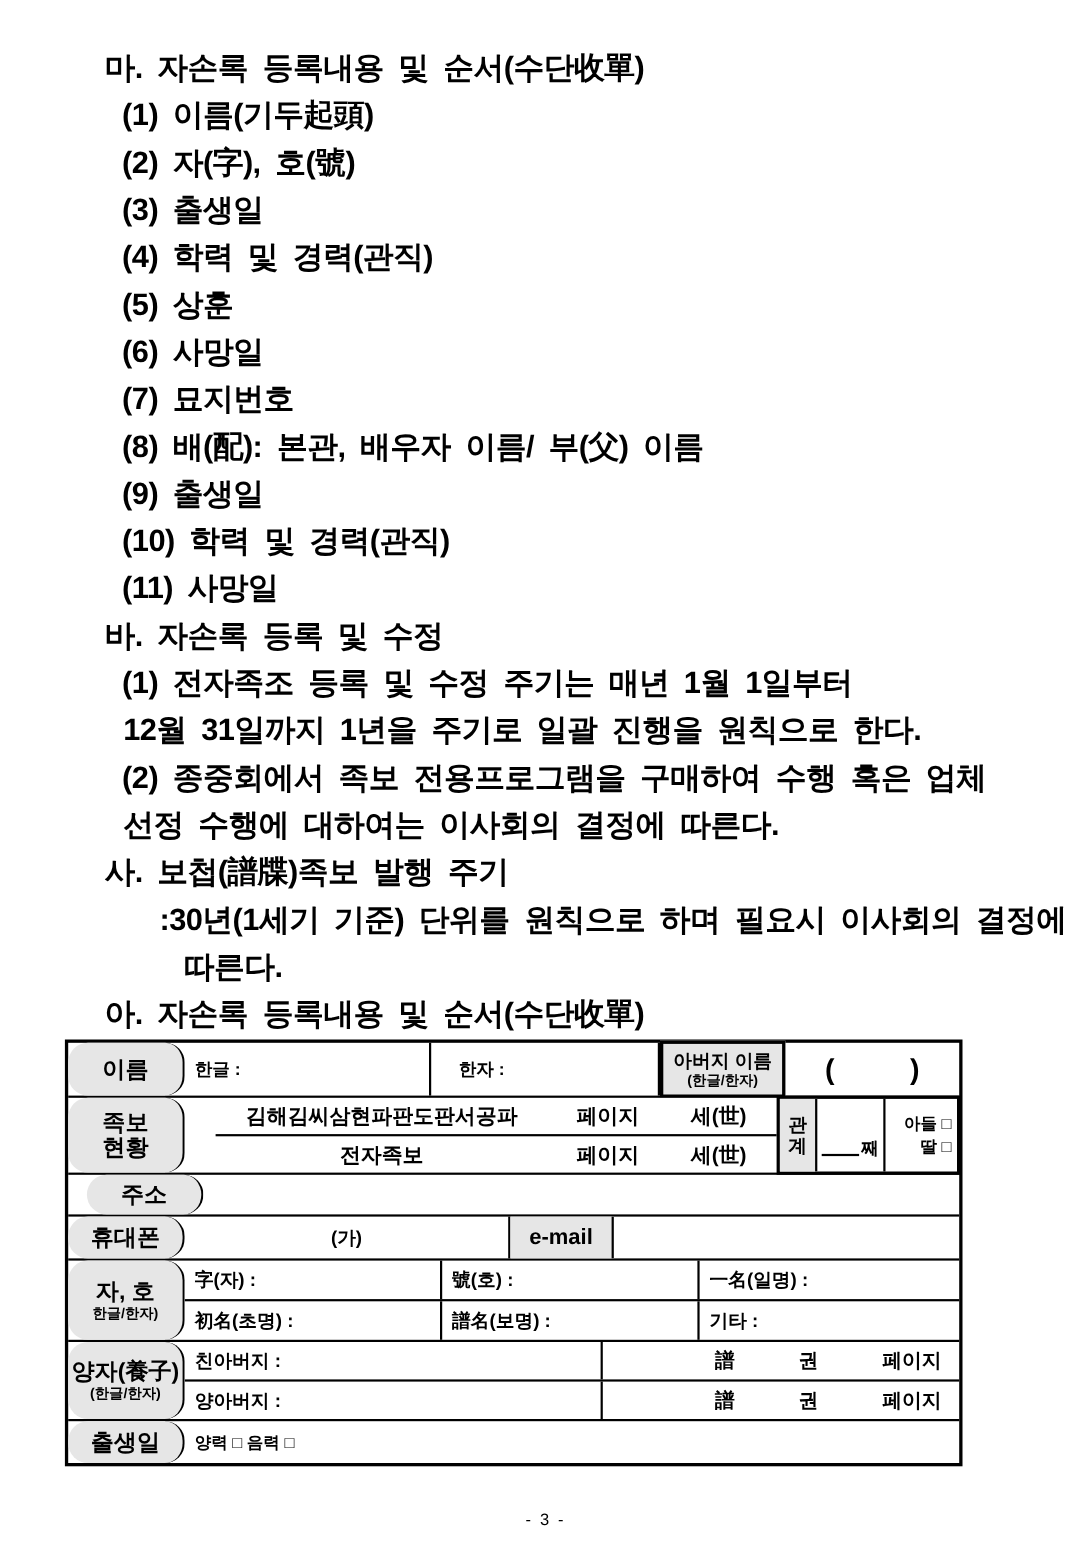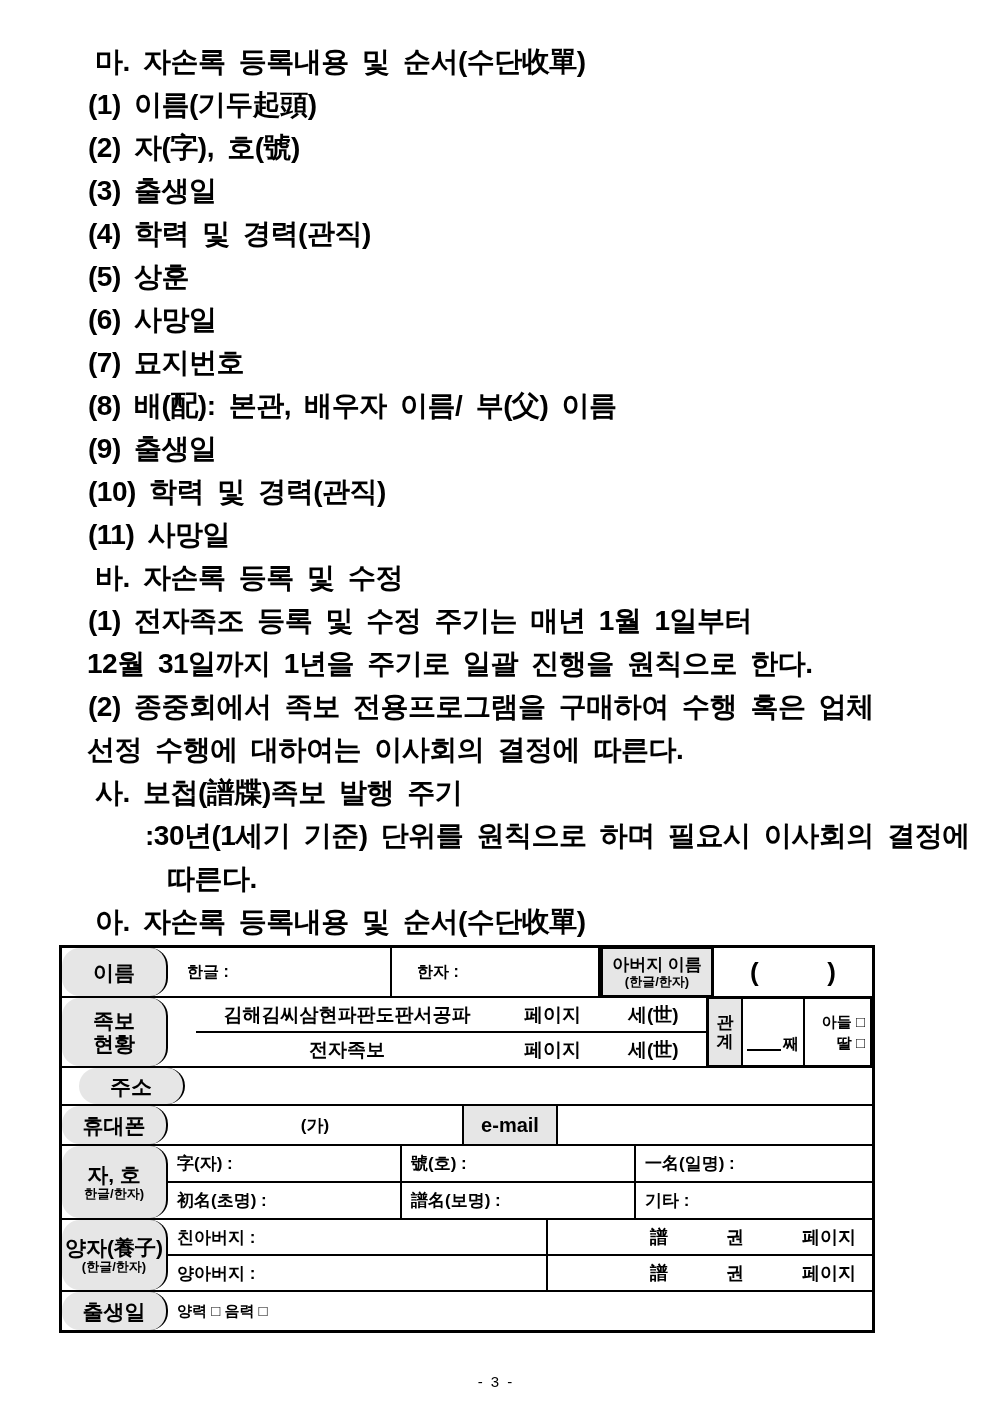--- a/index.html
+++ b/index.html
@@ -15,22 +15,22 @@
     padding-top: 40px;
     font-size: 28px;
     font-weight: bold;
     line-height: 43px;
     word-spacing: 6px;
     letter-spacing: -0.5px;
     white-space: nowrap;
   }
   .line { height: 43px; }
   .ind-0 { padding-left: 95px; }
-  .ind-1 { padding-left: 88px; }
-  .ind-2 { padding-left: 87px; }
+  .ind-1 { padding-left: 111px; }
+  .ind-2 { padding-left: 112px; }
   .ind-3 { padding-left: 145px; }
   .ind-4 { padding-left: 167px; }
 
   
   .gtable {
     width: 816px;
     margin-left: 59px;
     margin-top: 2px;
     border: 3px solid #000;
     font-weight: bold;
@@ -44,21 +44,21 @@
     display: flex; flex-direction: column;
     align-items: center; justify-content: center;
     text-align: center;
     font-size: 21px; line-height: 23px; border-radius: 18px;
   }
   .hsub { font-size: 13px; font-weight: bold; line-height: 15px; }
 
   
   .r-name { height: 48px; }
   .c-hangul { width: 224px; flex: 0 0 224px; border-right: 2px solid #000;
-              display: flex; align-items: center; padding-left: 19px; font-size: 16px; }
+              display: flex; align-items: center; padding-left: 9px; font-size: 16px; }
   .c-hanja  { width: 208px; flex: 0 0 208px; border-right: 2px solid #000;
               display: flex; align-items: center; padding-left: 25px; font-size: 16px; }
   .c-father { width: 114px; flex: 0 0 114px; background: #e6e6e6;
               border: 3px solid #000; margin: -2px 0;
               display: flex; flex-direction: column; align-items: center; justify-content: center;
               font-size: 17px; line-height: 19px; }
   .c-paren  { flex: 1; display: flex; align-items: center; justify-content: space-between;
               padding: 0 36px; font-size: 26px; }
 
   

